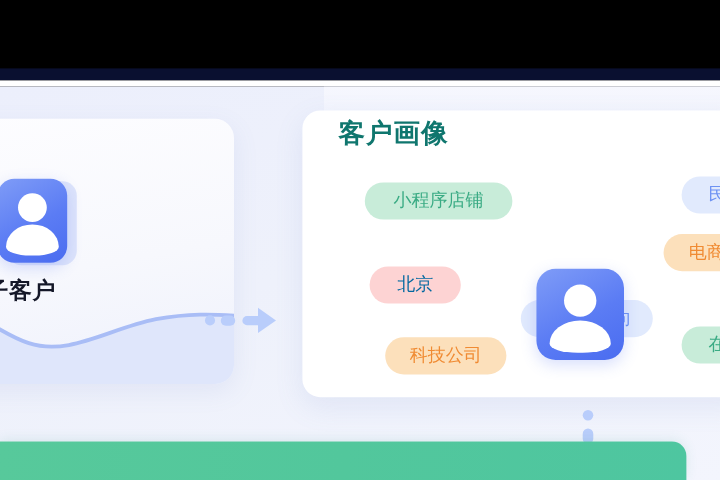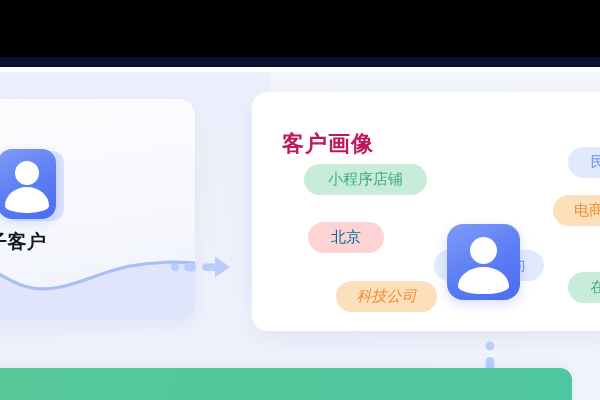--- a/index.html
+++ b/index.html
@@ -107,23 +107,23 @@
   .main-card {
     position: absolute;
     left: 252px; top: 20px;
     width: 372px; height: 239px;
     border-radius: 15px;
     background: #ffffff;
     box-shadow: 0 8px 24px rgba(110,130,200,0.12);
     overflow: hidden;
   }
   .main-title {
-    position: absolute; left: 30px; top: 37px;
+    position: absolute; left: 30px; top: 4px;
     font-size: 22px; font-weight: 700;
-    color: #be185d;
+    color: #0f766e;
     letter-spacing: 1px;
     white-space: nowrap;
   }
 
   
   .tag {
     position: absolute;
     display: flex; align-items: center; justify-content: center;
     border-radius: 16px;
     font-size: 15px;
@@ -193,23 +193,23 @@
       <rect x="14" y="9" width="12" height="8.4" rx="4.2" fill="#b9cdfb"></rect>
       <rect x="32" y="9.4" width="22" height="7.6" rx="3.8" fill="#b9cdfb"></rect>
       <path d="M45,2.5 L60,13 L45,23.5 Z" fill="#b9cdfb"></path>
     </svg>
 
     <div class="main-card">
       <div class="main-title">客户画像</div>
     </div>
 
     <div id="tag-layer">
-        <div class="tag tag-green" style="left: 304px; top: 92px; width: 123px;">小程序店铺</div>
+        <div class="tag tag-green" style="left: 304px; top: 80px; width: 123px;">小程序店铺</div>
         <div class="tag tag-pink" style="left: 308px; top: 150px; width: 76px;">北京</div>
-        <div class="tag tag-orange" style="left: 336px; top: 209px; width: 101px; font-style: italic;">科技公司</div>
+        <div class="tag tag-orange" style="left: 321px; top: 209px; width: 101px;">科技公司</div>
         <div class="tag tag-blue" style="left: 434px; top: 178px; width: 110px;">有采购意向</div>
         <div class="tag tag-blue" style="left: 568px; top: 75px; width: 60px;">民</div>
         <div class="tag tag-orange" style="left: 553px; top: 123px; width: 72px;">电商</div>
         <div class="tag tag-green" style="left: 568px; top: 200px; width: 60px;">在</div>
       </div>
 
     <div class="avatar-tile center-avatar">
       <div class="avatar-head"></div>
       <div class="avatar-body"></div>
     </div>

